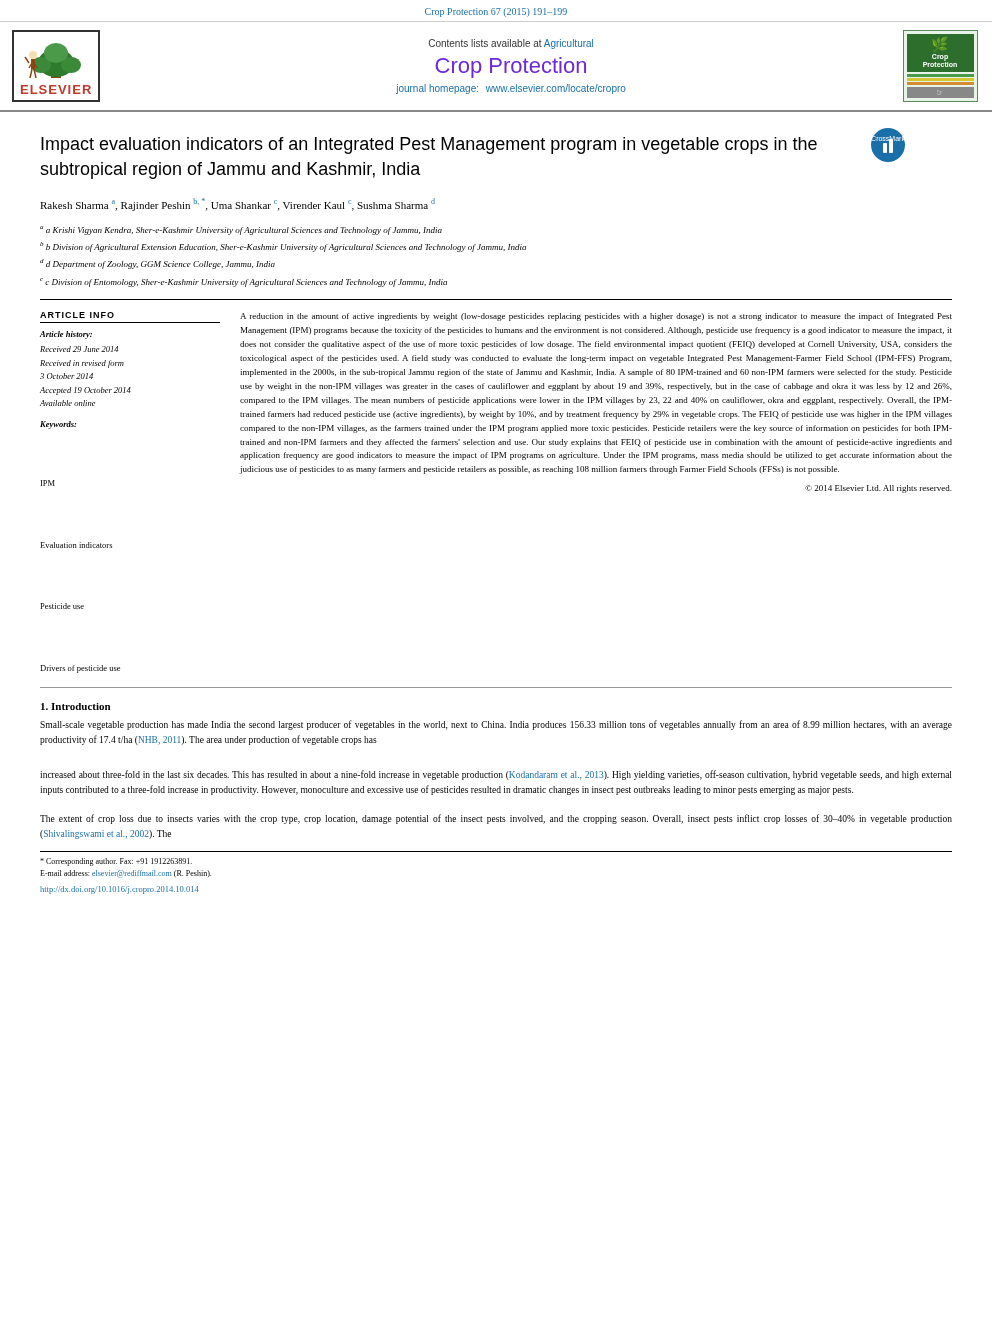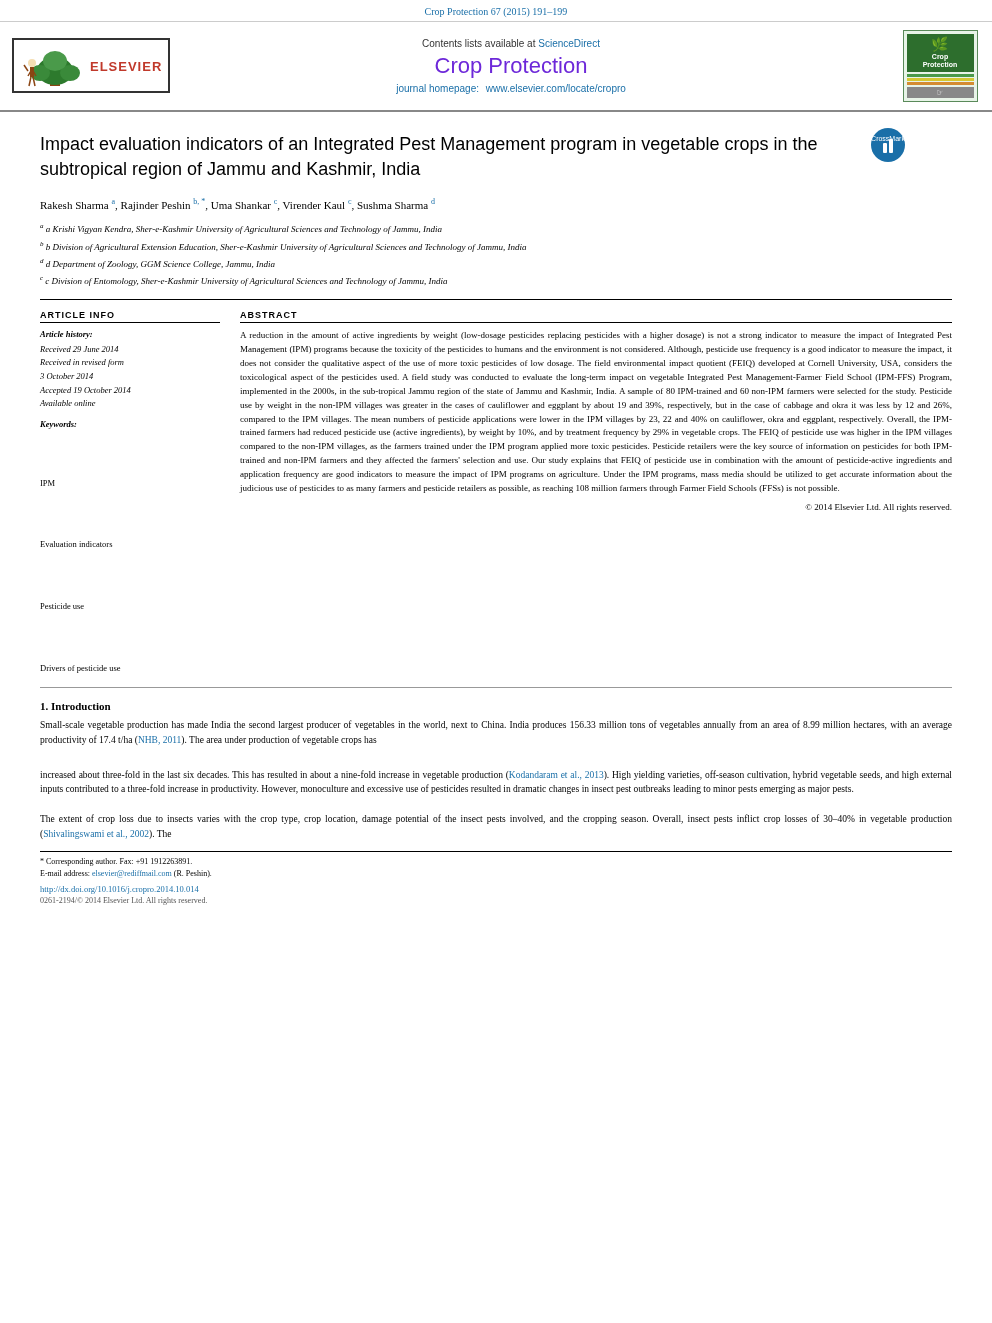--- a/index.html
+++ b/index.html
@@ -31,21 +31,21 @@
       flex-direction: column;
       justify-content: center;
       align-items: flex-start;
       width: 110px;
       min-width: 110px;
     }
     .elsevier-logo-box {
       border: 2px solid #333;
       padding: 3px 6px;
       display: flex;
-      flex-direction: row;
+      flex-direction: column;
       align-items: center;
     }
     .elsevier-tree {
       width: 70px;
       height: 45px;
     }
     .elsevier-text {
       font-size: 13px;
       font-weight: bold;
       color: #c0392b;
@@ -304,21 +304,21 @@
         <line x1="11" y1="34" x2="9" y2="43" stroke="#8B4513" stroke-width="1.5"></line>
         <line x1="13" y1="34" x2="15" y2="43" stroke="#8B4513" stroke-width="1.5"></line>
         <line x1="8" y1="28" x2="4" y2="22" stroke="#8B4513" stroke-width="1.5"></line>
       </svg>
       <div class="elsevier-text">ELSEVIER</div>
     </div>
   </div>
 
   <div class="journal-center">
     <div class="science-direct-line">
-      Contents lists available at <span style="color:#1a6fa8;">ScienceDirect</span>
+      Contents lists available at <span style="color:#1a6fa8;">Agricultural</span>
     </div>
     <div class="journal-title-big">Crop Protection</div>
     <div class="journal-homepage-line">
       <span>journal homepage:</span>
       <span style="color:#1a6fa8; margin-left:4px;">www.elsevier.com/locate/cropro</span>
     </div>
   </div>
 
   <div class="crop-protection-logo">
     <div class="cp-logo-box">
@@ -392,21 +392,20 @@
       <div class="keywords-section">
         <div class="keywords-label">Keywords:</div>
         <div class="keyword-item">IPM</div>
         <div class="keyword-item">Evaluation indicators</div>
         <div class="keyword-item">Pesticide use</div>
         <div class="keyword-item">Drivers of pesticide use</div>
       </div>
     </div>
 
     <div class="col-right">
-      <div class="section-heading">Abstract</div>
       <div class="abstract-text">A reduction in the amount of active ingredients by weight (low-dosage pesticides replacing pesticides with a higher dosage) is not a strong indicator to measure the impact of Integrated Pest Management (IPM) programs because the toxicity of the pesticides to humans and the environment is not considered. Although, pesticide use frequency is a good indicator to measure the impact, it does not consider the qualitative aspect of the use of more toxic pesticides of low dosage. The field environmental impact quotient (FEIQ) developed at Cornell University, USA, considers the toxicological aspect of the pesticides used. A field study was conducted to evaluate the long-term impact on vegetable Integrated Pest Management-Farmer Field School (IPM-FFS) Program, implemented in the 2000s, in the sub-tropical Jammu region of the state of Jammu and Kashmir, India. A sample of 80 IPM-trained and 60 non-IPM farmers were selected for the study. Pesticide use by weight in the non-IPM villages was greater in the cases of cauliflower and eggplant by about 19 and 39%, respectively, but in the case of cabbage and okra it was less by 12 and 26%, compared to the IPM villages. The mean numbers of pesticide applications were lower in the IPM villages by 23, 22 and 40% on cauliflower, okra and eggplant, respectively. Overall, the IPM-trained farmers had reduced pesticide use (active ingredients), by weight by 10%, and by treatment frequency by 29% in vegetable crops. The FEIQ of pesticide use was higher in the IPM villages compared to the non-IPM villages, as the farmers trained under the IPM program applied more toxic pesticides. Pesticide retailers were the key source of information on pesticides for both IPM-trained and non-IPM farmers and they affected the farmers' selection and use. Our study explains that FEIQ of pesticide use in combination with the amount of pesticide-active ingredients and application frequency are good indicators to measure the impact of IPM programs on agriculture. Under the IPM programs, mass media should be utilized to get accurate information about the judicious use of pesticides to as many farmers and pesticide retailers as possible, as reaching 108 million farmers through Farmer Field Schools (FFSs) is not possible.</div>
       <div class="copyright-line">© 2014 Elsevier Ltd. All rights reserved.</div>
     </div>
 
   </div>
 
   <hr class="bottom-divider">
 
   <div class="two-col-body">
 
@@ -431,16 +430,15 @@
   </div>
 
   <div class="footnote-section">
     <div class="footnote-line">* Corresponding author. Fax: +91 1912263891.</div>
     <div class="footnote-line">
       <span>E-mail address:</span>
       <span class="sd-link">elsevier@rediffmail.com</span>
       <span>(R. Peshin).</span>
     </div>
     <div class="doi-line">http://dx.doi.org/10.1016/j.cropro.2014.10.014</div>
-    <div class="issn-line">0261-2194/© 2014 Elsevier Ltd. All rights reserved.</div>
   </div>
 
 </div>
 
 </body></html>

